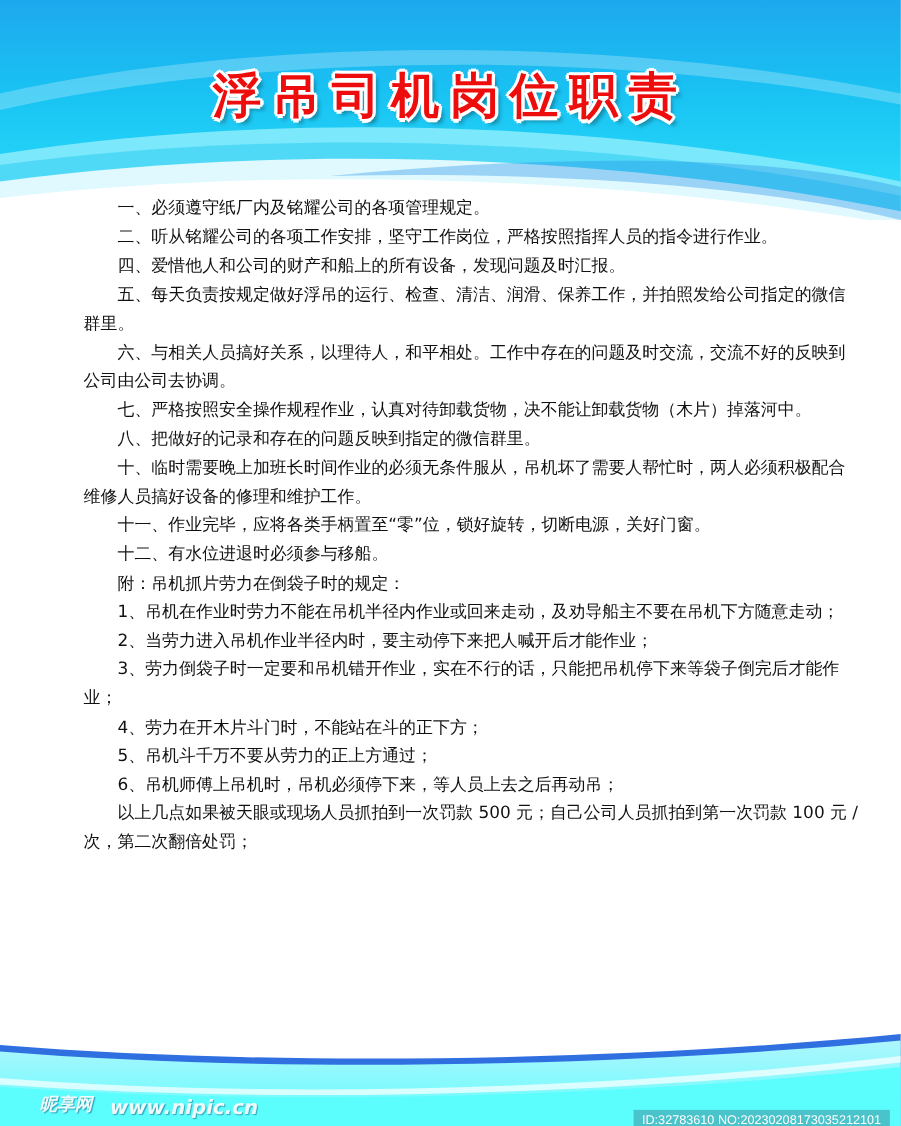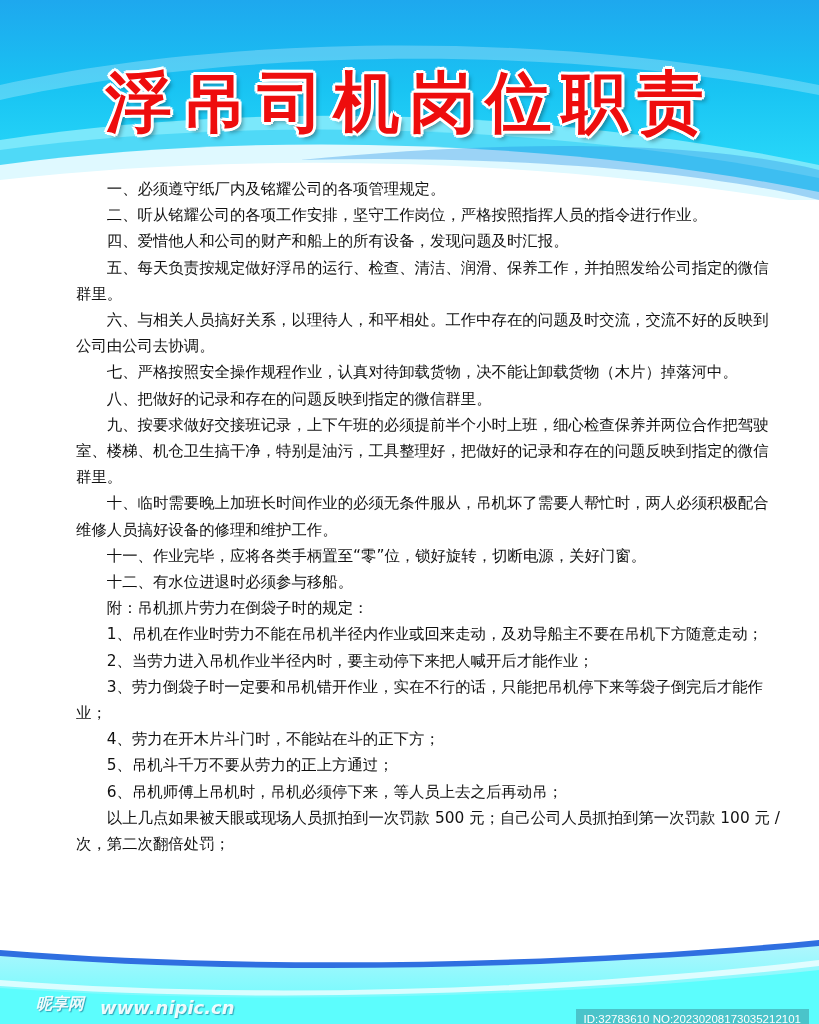--- a/index.html
+++ b/index.html
@@ -9,21 +9,21 @@
       font-family: "DejaVu Sans", "Liberation Sans", sans-serif;
     }
     .header-bg {
       position: absolute; left: 0; top: 0; width: 819px; height: 200px;
       background: linear-gradient(180deg, #1ea8ee 0%, #19c4f3 45%, #2ee0fb 100%);
       overflow: hidden;
     }
     .header-bg svg { position: absolute; left: 0; top: 0; }
     .title {
       position: absolute; left: 0; top: 58px; width: 819px; text-align: center;
-      font-size: 66px; font-weight: bold; color: #ee0d0d;
+      font-size: 44px; font-weight: bold; color: #ee0d0d;
       letter-spacing: 10px;
       font-family: "DejaVu Sans", sans-serif;
       text-shadow:
         3px 0 0 #fff, -3px 0 0 #fff, 0 3px 0 #fff, 0 -3px 0 #fff,
         2px 2px 0 #fff, -2px -2px 0 #fff, 2px -2px 0 #fff, -2px 2px 0 #fff,
         4px 4px 4px rgba(0,0,0,0.35);
     }
     .content {
       position: absolute; left: 76px; top: 176px; width: 706px;
       font-size: 15.4px; color: #111; line-height: 26.2px;
@@ -66,21 +66,20 @@
 </div>
 
 <div class="content">
   <p class="para">一、必须遵守纸厂内及铭耀公司的各项管理规定。</p>
   <p class="para">二、听从铭耀公司的各项工作安排，坚守工作岗位，严格按照指挥人员的指令进行作业。</p>
   <p class="para">四、爱惜他人和公司的财产和船上的所有设备，发现问题及时汇报。</p>
   <p class="para">五、每天负责按规定做好浮吊的运行、检查、清洁、润滑、保养工作，并拍照发给公司指定的微信群里。</p>
   <p class="para">六、与相关人员搞好关系，以理待人，和平相处。工作中存在的问题及时交流，交流不好的反映到公司由公司去协调。</p>
   <p class="para">七、严格按照安全操作规程作业，认真对待卸载货物，决不能让卸载货物（木片）掉落河中。</p>
   <p class="para">八、把做好的记录和存在的问题反映到指定的微信群里。</p>
-  <p class="para">九、按要求做好交接班记录，上下午班的必须提前半个小时上班，细心检查保养并两位合作把驾驶室、楼梯、机仓卫生搞干净，特别是油污，工具整理好，把做好的记录和存在的问题反映到指定的微信群里。</p>
   <p class="para">十、临时需要晚上加班长时间作业的必须无条件服从，吊机坏了需要人帮忙时，两人必须积极配合维修人员搞好设备的修理和维护工作。</p>
   <p class="para">十一、作业完毕，应将各类手柄置至“零”位，锁好旋转，切断电源，关好门窗。</p>
   <p class="para">十二、有水位进退时必须参与移船。</p>
   <p class="para">附：吊机抓片劳力在倒袋子时的规定：</p>
   <p class="para">1、吊机在作业时劳力不能在吊机半径内作业或回来走动，及劝导船主不要在吊机下方随意走动；</p>
   <p class="para">2、当劳力进入吊机作业半径内时，要主动停下来把人喊开后才能作业；</p>
   <p class="para">3、劳力倒袋子时一定要和吊机错开作业，实在不行的话，只能把吊机停下来等袋子倒完后才能作业；</p>
   <p class="para">4、劳力在开木片斗门时，不能站在斗的正下方；</p>
   <p class="para">5、吊机斗千万不要从劳力的正上方通过；</p>
   <p class="para">6、吊机师傅上吊机时，吊机必须停下来，等人员上去之后再动吊；</p>

